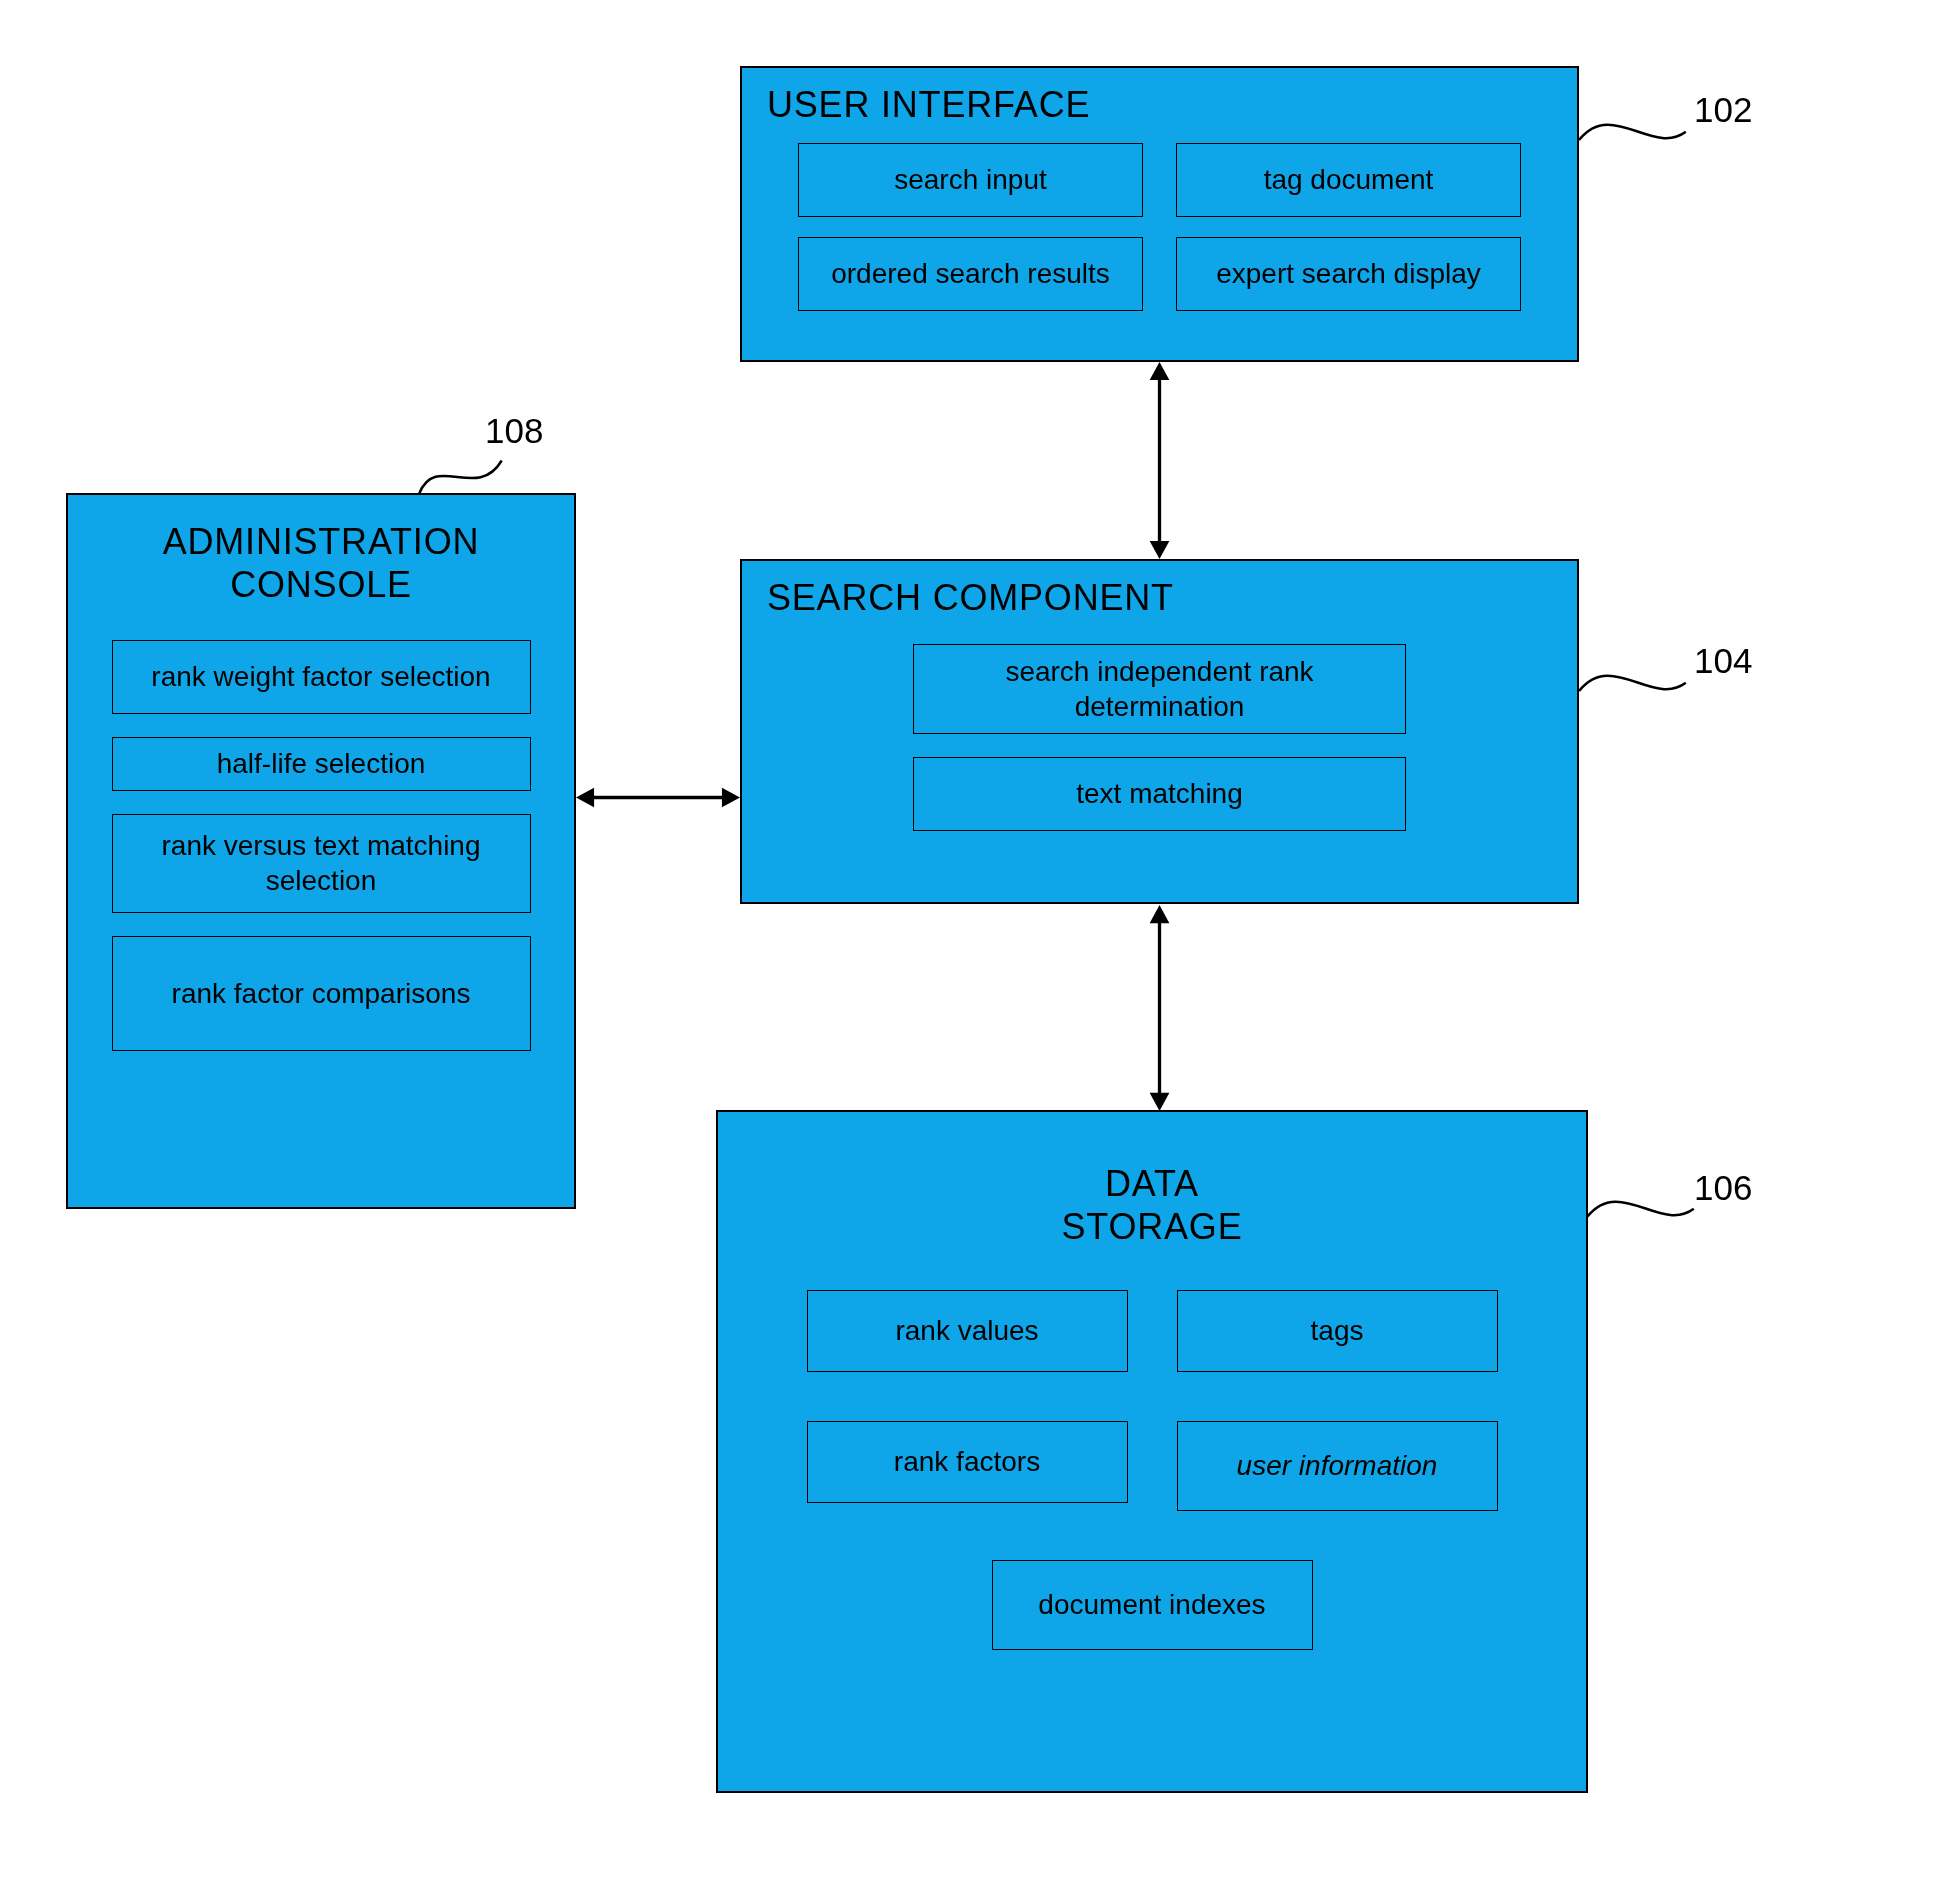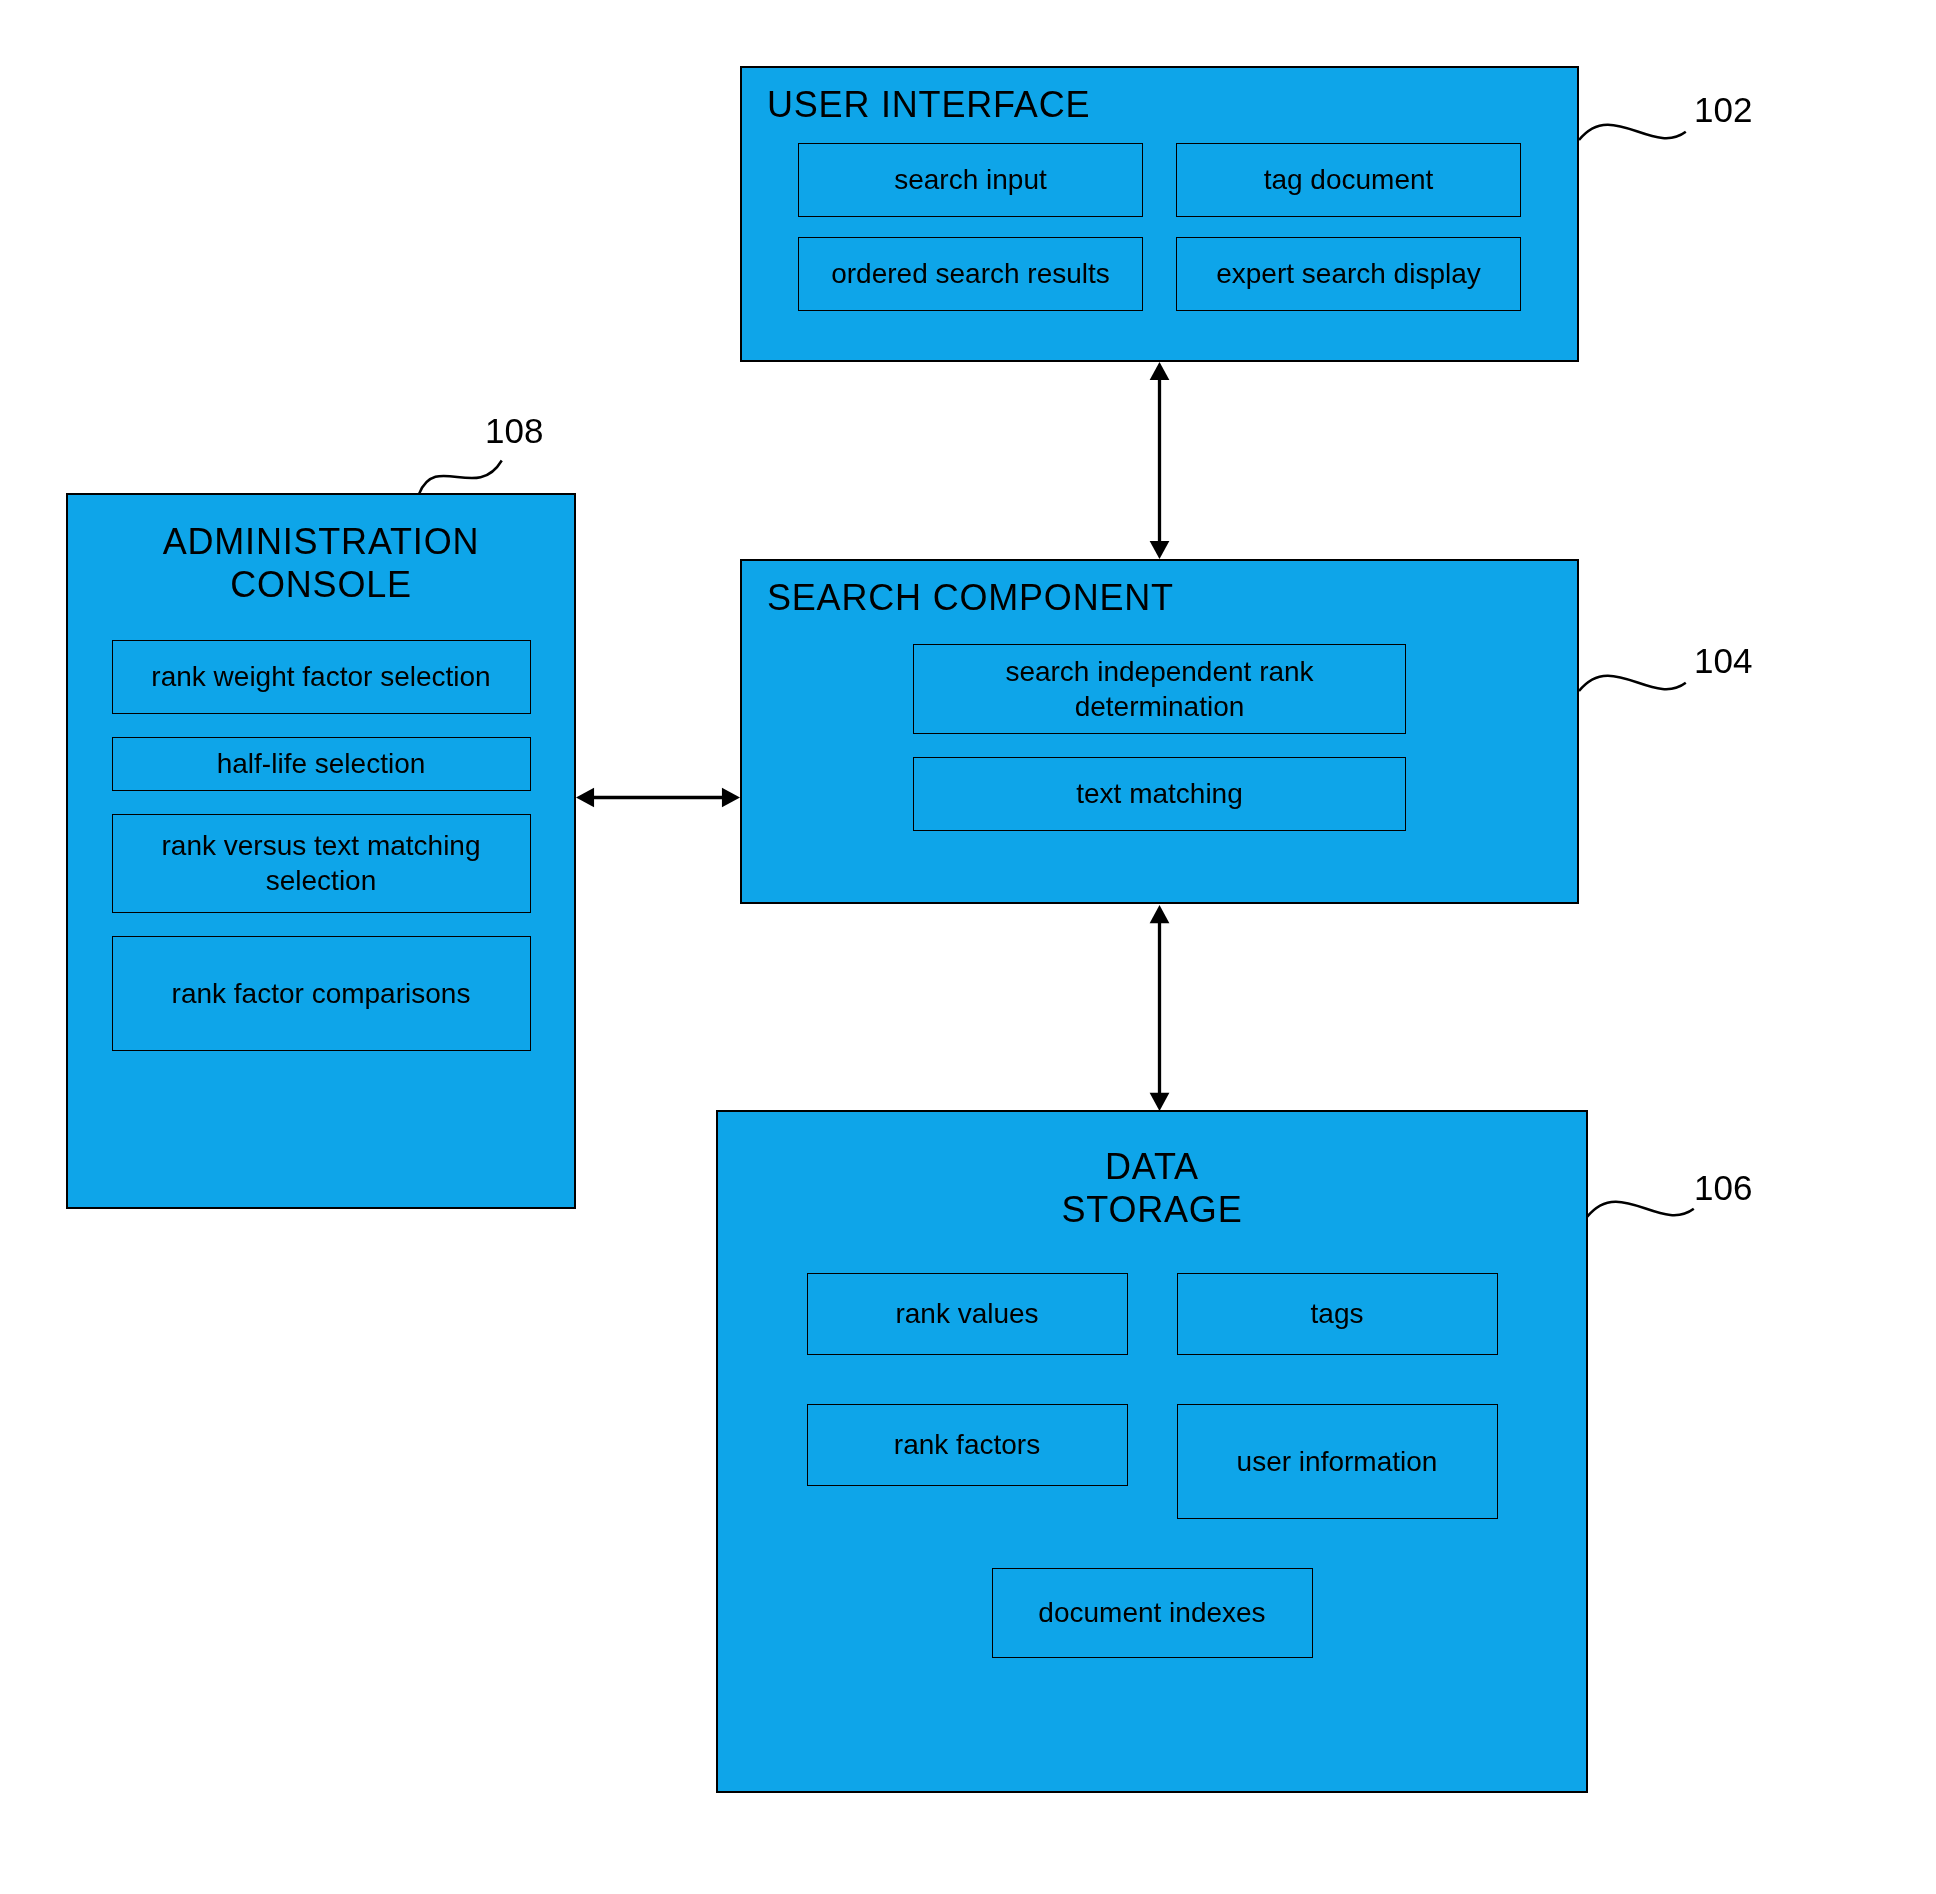--- a/index.html
+++ b/index.html
@@ -18,21 +18,21 @@
     background: #0ea5e9;
   }
   .title {
     font-size: 36px;
     text-align: left;
     padding: 16.4px 25px 8.2px 25px;
     letter-spacing: 0.8px;
   }
   .title-center {
     text-align: center;
-    padding-top: 33px;
+    padding-top: 50px;
     padding-bottom: 8.2px;
   }
   .inner-grid {
     display: flex;
     flex-wrap: wrap;
     gap: 20px 33px;
     padding: 16.4px 33px 33px 33px;
     justify-content: center;
   }
   .inner-col {
@@ -88,21 +88,21 @@
   <path d="M0 40 C 40 -10, 90 60, 130 30" stroke="#000" stroke-width="3" fill="none"></path>
 </svg>
 
 <div class="box" style="left:716px; top:1110px; width:872px; height:683px;">
   <div class="title title-center" style="white-space:pre-line; line-height:1.2;">DATA
 STORAGE</div>
   <div class="inner-grid" style="gap:49px 49px; padding-top:33px;">
     <div class="item" style="width:321px; height:82px;">rank values</div>
     <div class="item" style="width:321px; height:82px;">tags</div>
     <div class="item" style="width:321px; height:82px;">rank factors</div>
-    <div class="item" style="width:321px; height:115px;">user information</div>
+    <div class="item" style="width:321px; height:90px;font-style:italic;">user information</div>
     <div class="item" style="width:321px; height:90px;">document indexes</div>
   </div>
 </div>
 <div class="ref" style="left:1694px; top:1168px;">106</div>
 <svg class="callout" style="left:1587px; top:1184px;" width="115" height="66" viewBox="0 0 140 80">
   <path d="M0 40 C 40 -10, 90 60, 130 30" stroke="#000" stroke-width="3" fill="none"></path>
 </svg>
 
 <div class="box" style="left:66px; top:493px; width:510px; height:716px;">
   <div class="title title-center" style="line-height: 1.2; padding-top: 25px; white-space: pre-line;">ADMINISTRATION

